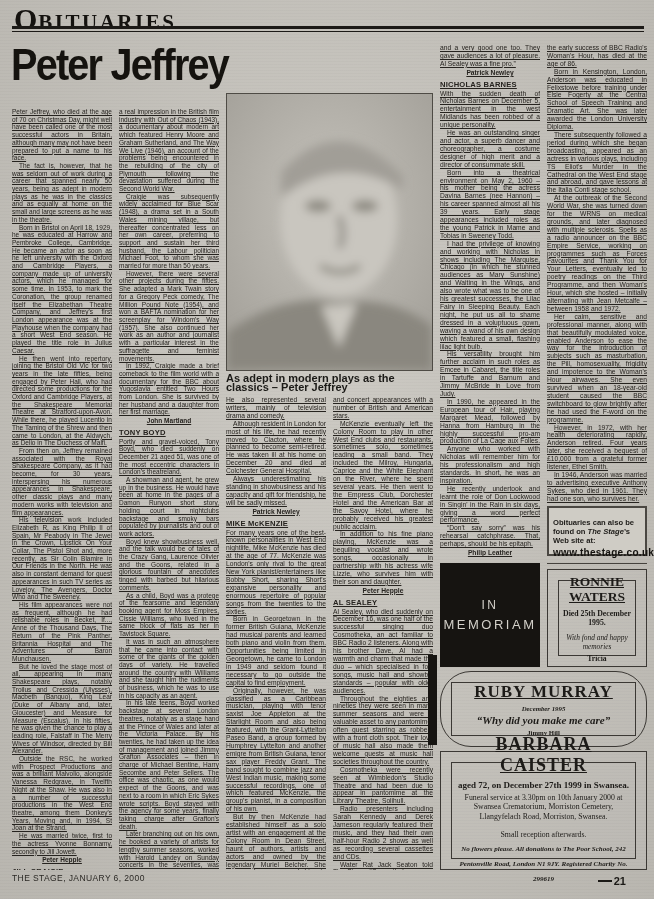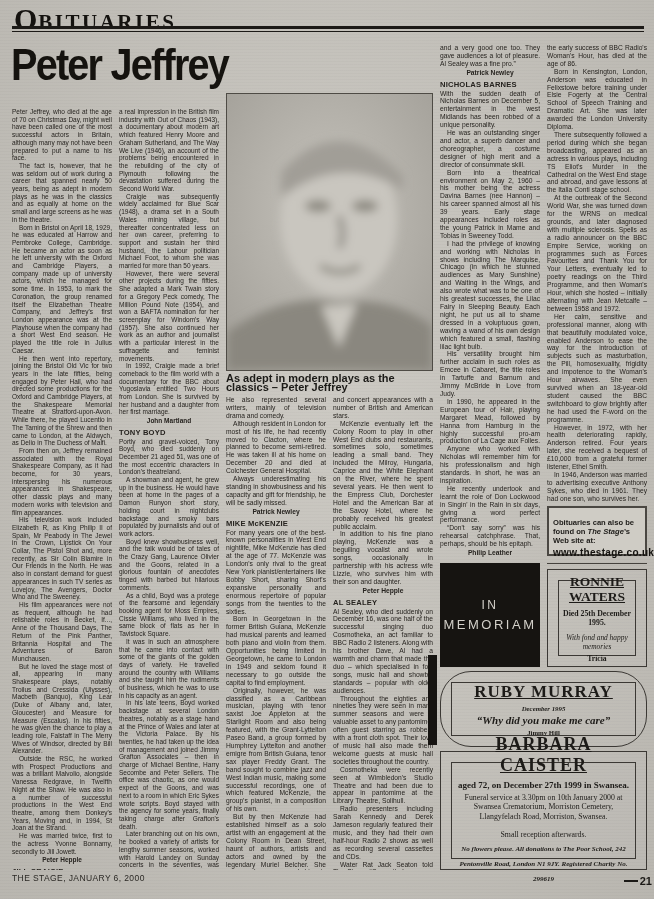--- a/index.html
+++ b/index.html
@@ -17,21 +17,21 @@
   .rule.thick{top:26px;height:3px;}
   .rule.thin{top:31px;height:1px;}
   
   .headline{position:absolute;left:11px;top:40px;margin:0;font-weight:bold;font-size:45px;line-height:50px;
     letter-spacing:-2px;color:#15130f;transform:scaleX(.88);transform-origin:left top;white-space:nowrap;}
   
   .photo{position:absolute;left:226px;top:93px;width:205px;height:276px;margin:0;border:1px solid #4e4b45;
     background:#b0ada6;overflow:hidden;}
   .caption{position:absolute;left:226px;top:374px;width:207px;font-weight:bold;font-size:11px;line-height:9px;color:#1b1a17;}
   
-  .col{position:absolute;width:100px;overflow:hidden;text-align:justify;font-size:6.7px;line-height:7.9px;color:#26231f;}
+  .col{position:absolute;width:100px;overflow:hidden;text-align:justify;font-size:6.7px;line-height:7.9px;color:#26231f;text-decoration:underline;}
   .c1,.c2{font-size:6.5px;line-height:7.7px;}
   .c1{left:12px;top:108px;height:762px;}
   .c2{left:119px;top:108px;height:762px;}
   .c3{left:226px;top:396px;height:474px;}
   .c4{left:333px;top:396px;height:474px;}
   .c5{left:440px;top:44px;height:516px;}
   .c6{left:547px;top:44px;height:460px;}
   .blk{margin:0;}
   .blk.p{text-indent:7px;}
   .blk.pf{text-indent:0;}
@@ -66,21 +66,21 @@
   .ruby .nquote{font-weight:bold;font-style:italic;font-size:11px;margin-top:2px;}
   .ruby .nsig{font-weight:bold;font-size:6.8px;margin-top:3px;}
   .barbara{left:440px;top:751px;width:207px;height:119px;}
   .barbara .nname{font-weight:bold;font-size:18px;text-decoration:underline;letter-spacing:1px;}
   .barbara .nline1{font-weight:bold;font-size:9px;margin-top:4px;}
   .barbara .nline2{font-size:7.8px;line-height:9.4px;margin-top:3px;max-width:190px;}
   .barbara .nline3{font-weight:normal;font-size:7.8px;margin-top:9px;}
   .barbara .nline4{font-style:italic;font-weight:bold;font-size:7px;line-height:15px;margin-top:3px;max-width:196px;}
   
   .footer-left{position:absolute;left:12px;top:873px;font-size:8.5px;letter-spacing:.4px;color:#2b2925;}
-  .page-num{position:absolute;right:2px;top:875px;display:flex;align-items:center;gap:2px;
+  .page-num{position:absolute;right:28px;top:875px;display:flex;align-items:center;gap:2px;
     font-weight:bold;font-size:11px;color:#1b1916;}
   .page-num .dash{display:inline-block;width:14px;height:2px;background:#1b1916;}
 </style>
 </head>
 <body>
 
 <div class="page">
 
   <div class="masthead">
     <span class="big">O</span><span class="rest">BITUARIES</span>

